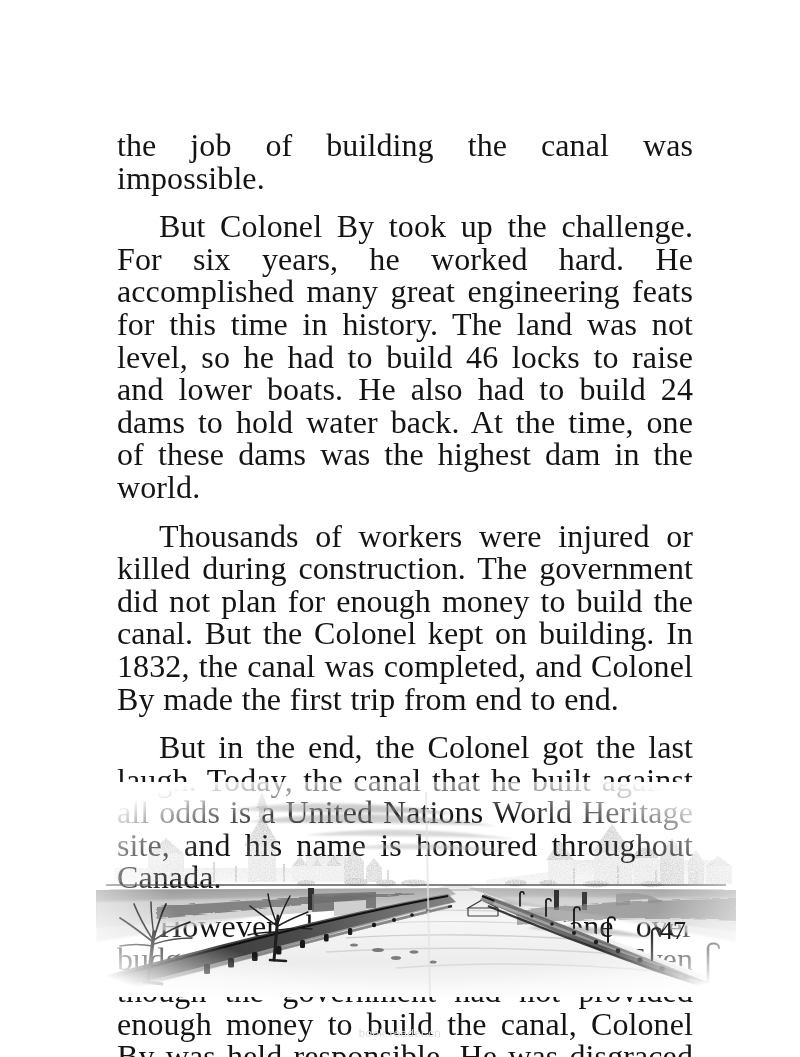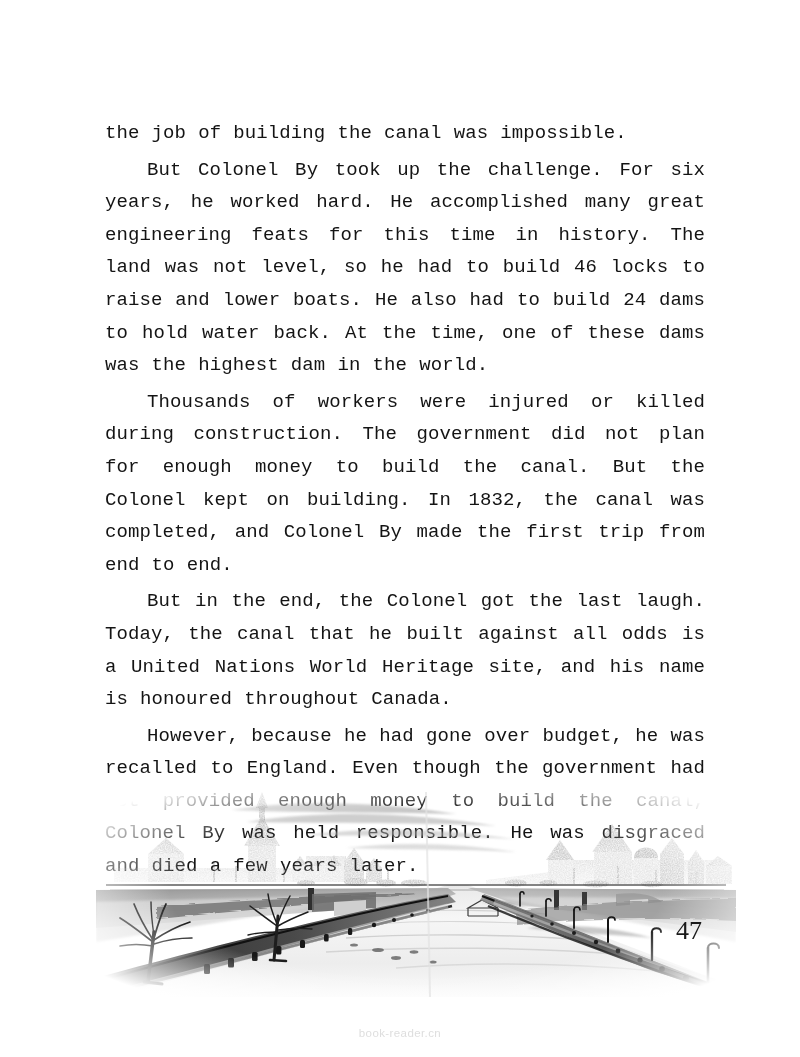--- a/index.html
+++ b/index.html
@@ -24,29 +24,28 @@
 
   
   #text-block {
     position: absolute;
     left: 101px;
     top: 113px;
     width: 608px;
   }
 
   .para {
-    margin: 4px;
-    font-size: 19px;
+    margin: 16px;
+    font-size: 32px;
     line-height: 32.6px;
     text-align: justify;
     text-align-last: left;
     letter-spacing: 0.1px;
     word-spacing: 0.6px;
     color: #141414;
-    font-family: Liberation Mono, monospace;
     -webkit-font-smoothing: antialiased;
   }
   .para.indent {
     text-indent: 42px;
   }
   .para.cont {
     text-indent: 0;
   }
 
   
@@ -59,21 +58,21 @@
   }
   #illustration svg {
     display: block;
     width: 640px;
     height: 215px;
   }
 
   
   #page-number {
     position: absolute;
-    left: 676px;
+    left: 660px;
     top: 918px;
     font-size: 26px;
     line-height: 1;
     color: #1a1a1a;
     font-family: "Liberation Serif", "DejaVu Serif", serif;
   }
 
   
   #watermark {
     position: absolute;

